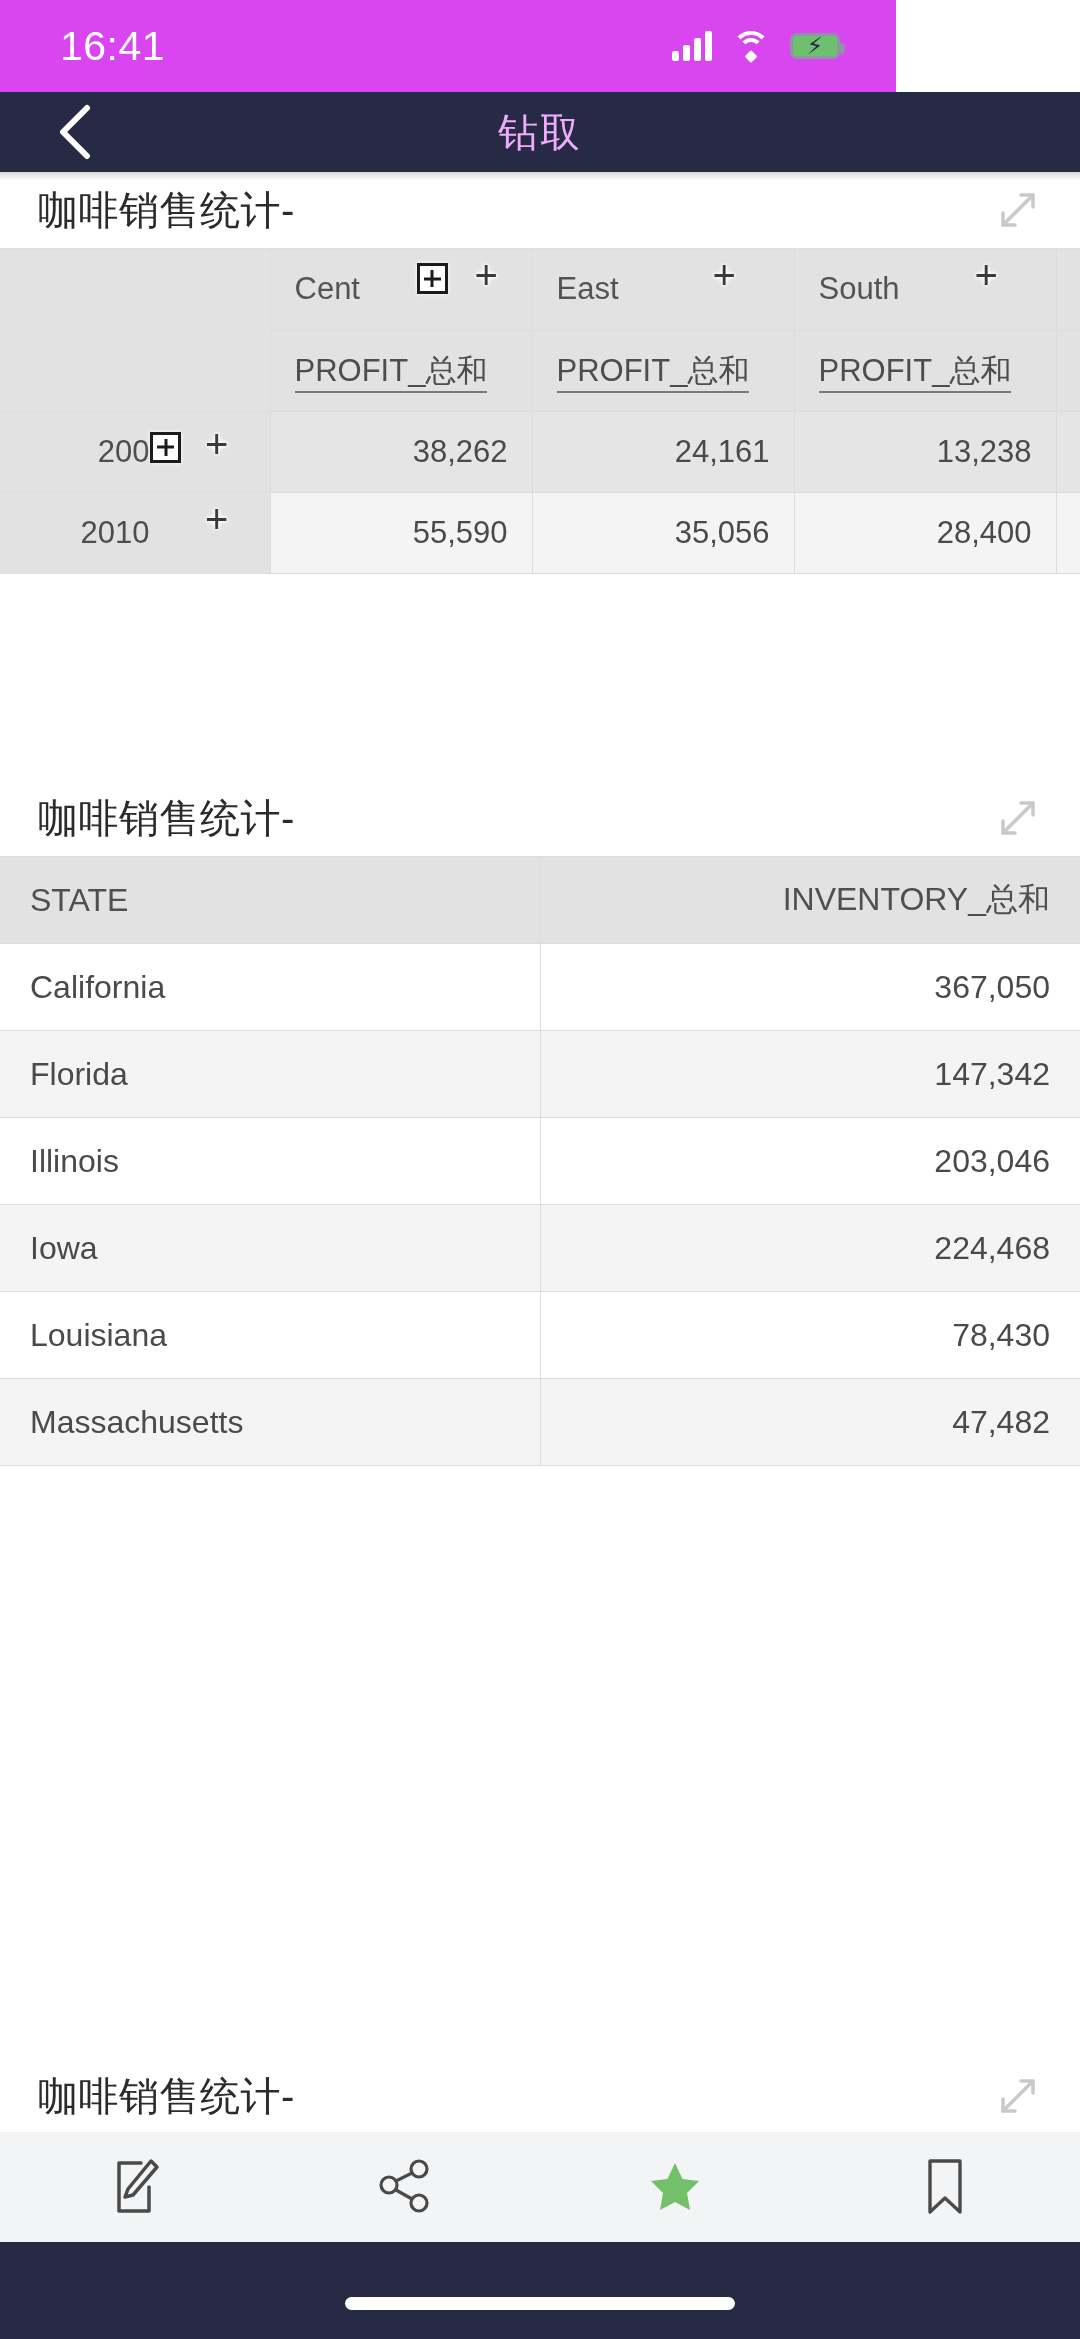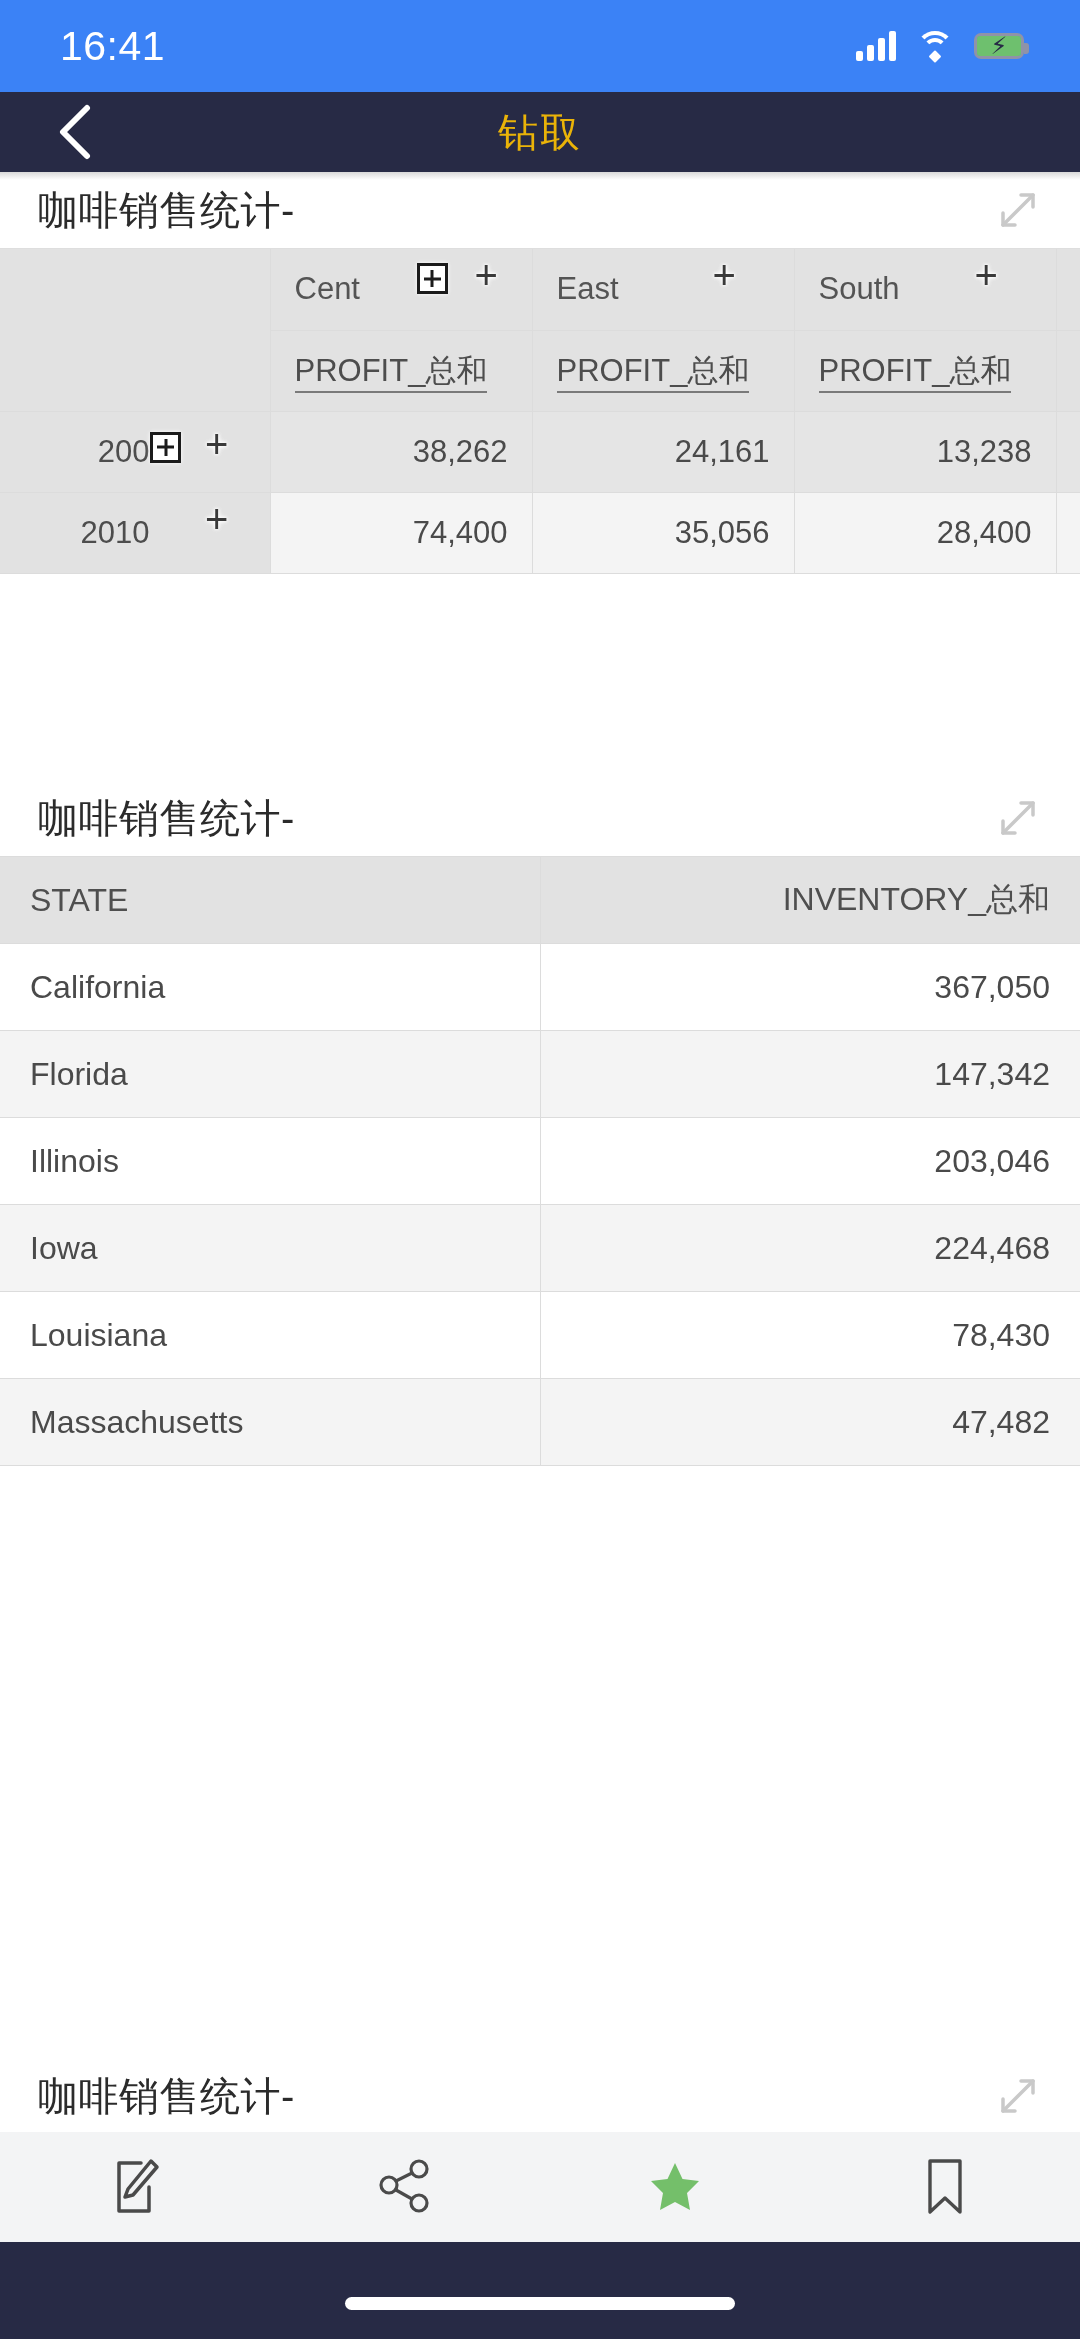--- a/index.html
+++ b/index.html
@@ -6,22 +6,22 @@
   html,body { width:1080px; height:2339px; }
   body {
     font-family:"Liberation Sans","DejaVu Sans",sans-serif;
     background:#ffffff;
     overflow:hidden;
     position:relative;
   }
 
   
   .statusbar{
-    position:absolute; top:0; left:0; width:1080px; height:92px;
-    background:#3b82f6;
+    position:absolute; top:0; left:0; width:896px; height:92px;
+    background:#d946ef;
     display:flex; align-items:center; justify-content:space-between;
     padding:0 56px 0 60px;
   }
   .status-time{ color:#ffffff; font-size:41px; letter-spacing:0.5px; font-weight:400; }
   .status-right{ display:flex; align-items:center; gap:20px; }
 
   .sig{ display:flex; align-items:flex-end; gap:4px; height:30px; }
   .sig i{ display:block; width:7px; background:#ffffff; border-radius:2px; }
   .sig i:nth-child(1){ height:10px; }
   .sig i:nth-child(2){ height:16px; }
@@ -49,21 +49,21 @@
   .navbar{
     position:absolute; top:92px; left:0; width:1080px; height:80px;
     background:#272a45; display:flex; align-items:center; justify-content:center;
   }
   .nav-back{
     position:absolute; left:44px; top:50%; transform:translateY(-50%);
     width:60px; height:60px; display:flex; align-items:center; justify-content:center;
     cursor:pointer;
   }
   .nav-back svg{ display:block; }
-  .nav-title{ color:#eab308; font-size:40px; letter-spacing:2px; }
+  .nav-title{ color:#f0abfc; font-size:40px; letter-spacing:2px; }
 
   
   .content{
     position:absolute; top:172px; left:0; width:1080px; height:1960px;
     background:#ffffff; overflow:hidden;
   }
   .content:before{
     content:''; position:absolute; top:0; left:0; width:1080px; height:8px;
     background:linear-gradient(#d8d8d8,rgba(216,216,216,0));
     z-index:5;
@@ -269,21 +269,21 @@
             <td class="num">38,262</td>
             <td class="num">24,161</td>
             <td class="num">13,238</td>
             <td class="num"></td>
           </tr>
           <tr class="alt">
             <th class="rowhdr">
               <span>2010</span>
               <span class="plus hx" style="left:205px;top:6px;">+</span>
             </th>
-            <td class="num">74,400</td>
+            <td class="num">55,590</td>
             <td class="num">35,056</td>
             <td class="num">28,400</td>
             <td class="num"></td>
           </tr>
         </tbody>
       </table>
     </div>
   </div>
 
   <div class="widget" style="top:608px;">

